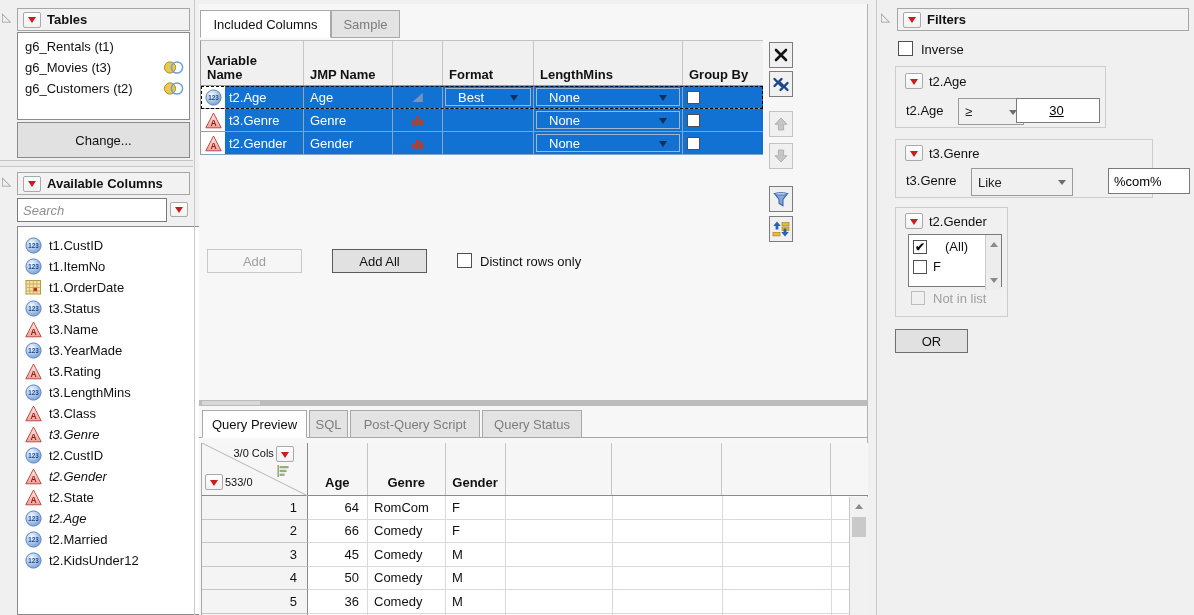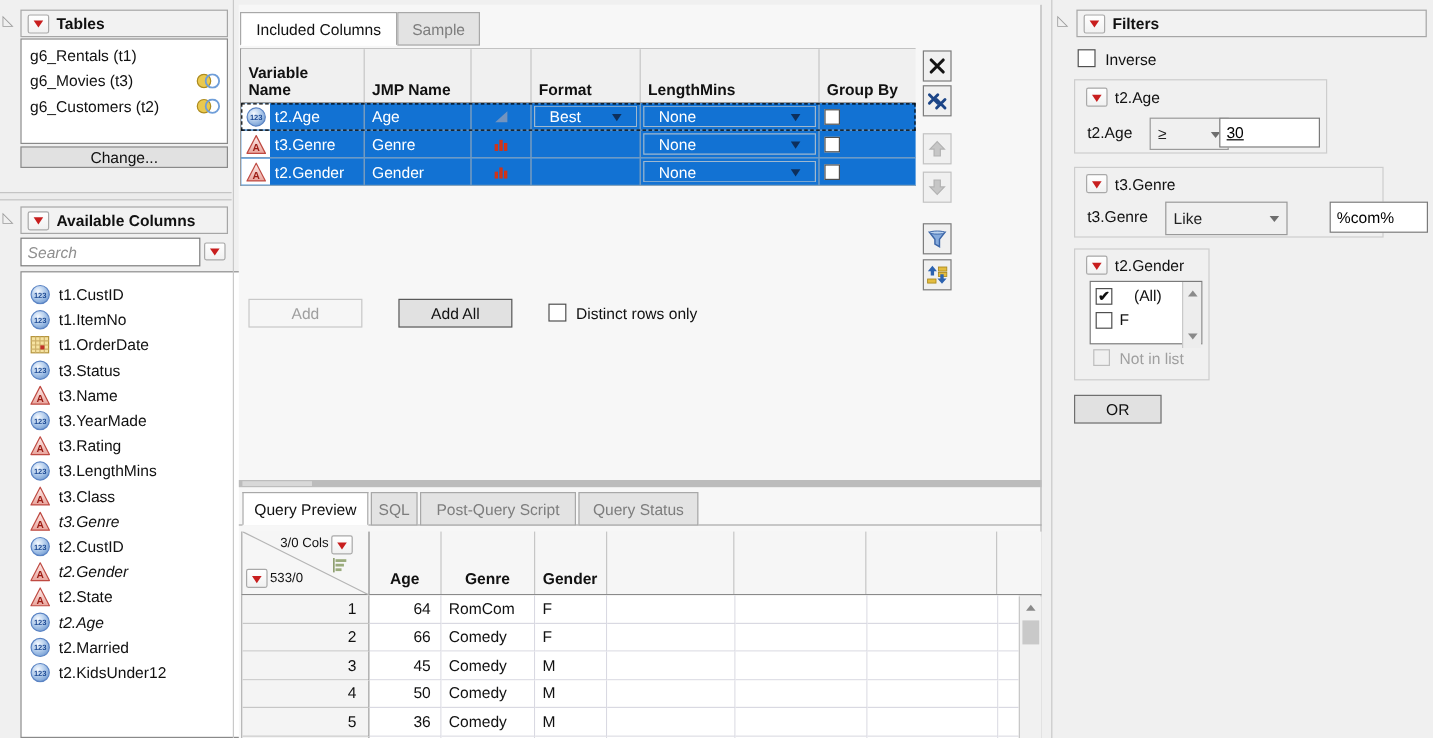--- a/index.html
+++ b/index.html
@@ -29,21 +29,21 @@
   
   .cb{display:inline-block;width:15px;height:15px;background:#fff;border:1px solid #4f4f4f;box-sizing:border-box;}
   .cb.checked::after{content:"✔";display:block;text-align:center;font-size:12px;line-height:13px;color:#101010;font-weight:bold;}
   .cb.dis{background:#f0f0f0;border-color:#bdbdbd;}
   .cb.small{width:13px;height:13px;}
   
   .combo{display:flex;align-items:center;justify-content:space-between;background:#f0f0f0;
          border:1px solid #9a9a9a;padding:0 6px;color:#222;}
   .chevg{width:0;height:0;border:4px solid transparent;border-top:5px solid #6e6e6e;margin-top:5px;}
   .tin{background:#fff;border:1px solid #7a7a7a;box-sizing:border-box;font:13px "Liberation Sans",sans-serif;padding:0 5px;}
-  .tin.r{text-align:left;text-decoration:underline;}
+  .tin.r{text-align:center;text-decoration:underline;}
   input.tin::placeholder{font-style:italic;color:#8f8f8f;}
   
   .inc-table{position:absolute;border-left:1px solid #9a9a9a;border-top:1px solid #c2c2c2;}
   .inc-head{display:flex;height:44px;background:#f0f0f0;border-bottom:1px solid #9a9a9a;}
   .inc-head .hc{box-sizing:border-box;border-right:1px solid #c6c6c6;display:flex;align-items:flex-end;
                 padding:0 0 3px 6px;font-weight:bold;line-height:14px;}
   .inc-row{display:flex;height:22px;background:#1272d3;color:#fff;border-bottom:1px solid #86a4bd;}
   .inc-row .c{box-sizing:border-box;border-right:1px solid #8fa6ba;display:flex;align-items:center;overflow:hidden;}
   .icbox{width:24px;height:100%;background:#fff;display:flex;align-items:center;justify-content:center;flex:0 0 auto;}
   .bdrop{flex:1;height:18px;margin:0 2px;display:flex;align-items:center;justify-content:space-between;
@@ -161,21 +161,21 @@
           <use href="#i-join"></use>
         </svg>
     </div>
     <div class="li">
       <span>g6_Customers (t2)</span>
       <svg class="ic" width="21" height="13" style="margin-left:auto;margin-right:5px">
           <use href="#i-join"></use>
         </svg>
     </div>
   </div>
-  <div class="abs btn" style="left:17px;top:122px;width:173px;height:18px;border-color:#8a8a8a">Change...</div>
+  <div class="abs btn" style="left:17px;top:122px;width:173px;height:36px;border-color:#8a8a8a">Change...</div>
 
   <div class="abs" style="left:0;top:160px;width:193px;height:7px;background:#ececec;border-top:1px solid #c4c4c4;border-bottom:1px solid #c4c4c4"></div>
 
   <span class="abs disc" style="left:2px;top:175px">◺</span>
   <div class="abs hdrbox" style="left:17px;top:172px;width:173px;height:23px">
     <span class="rtri sm"></span>
     <span>Available Columns</span>
   </div>
   <input class="abs tin" style="left: 17px; top: 198px; width: 150px; height: 24px;" type="text" placeholder="Search">
   <span class="abs rtri" style="left:170px;top:202px"></span>

